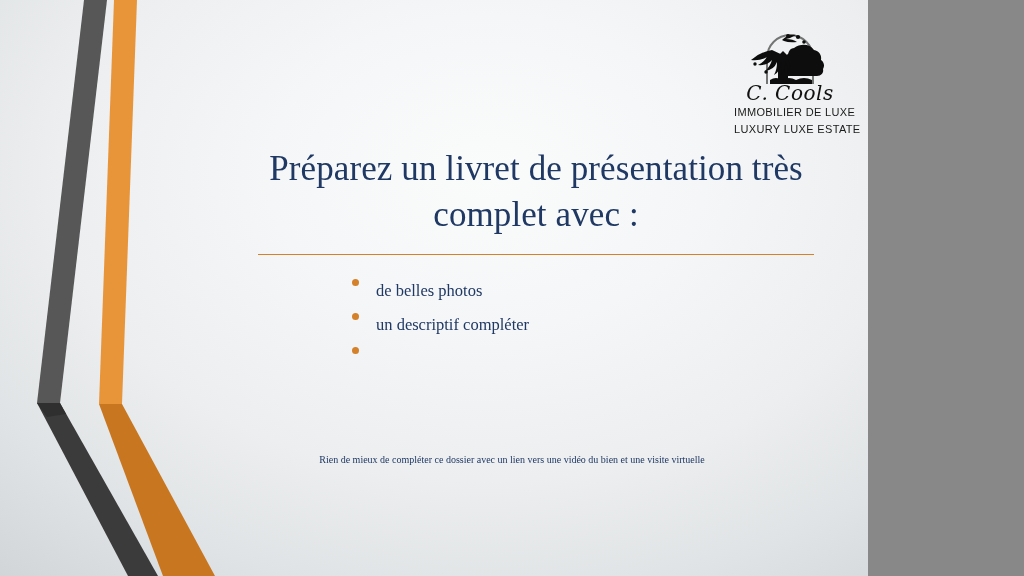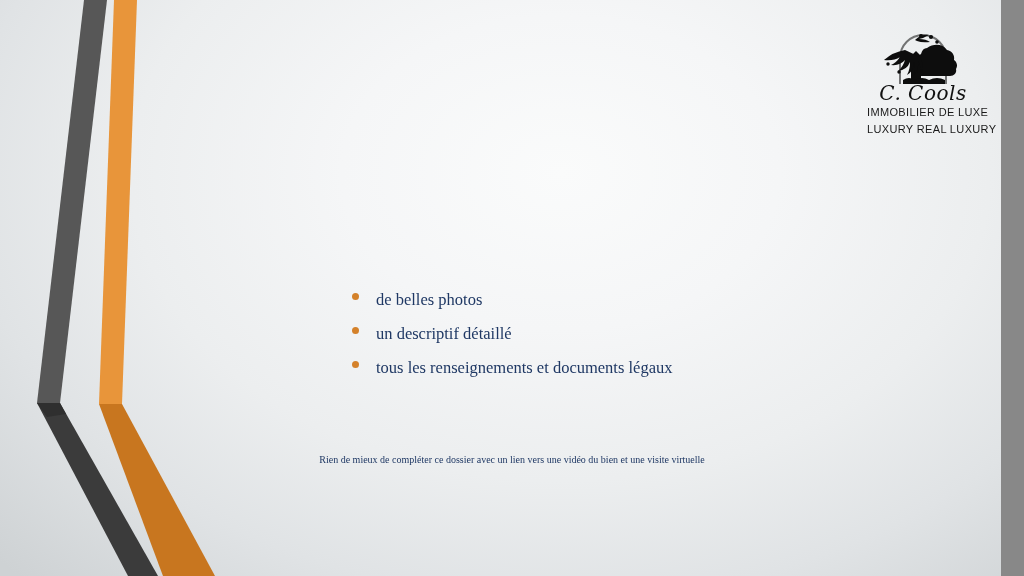--- a/index.html
+++ b/index.html
@@ -3,21 +3,21 @@
 <meta charset="utf-8">
 <title>Slide</title>
 <style>
   html, body {
     margin: 0;
     padding: 0;
     background: #888;
   }
   .slide {
     position: relative;
-    width: 1001px;
+    width: 868px;
     height: 576px;
     overflow: hidden;
     background-color: #eef0f1;
     background-image:
       radial-gradient(ellipse 780px 560px at 56% 30%,
         #fafbfb 0%,
         #f5f6f7 28%,
         #eceeef 55%,
         #e0e3e5 76%,
         #ced2d4 100%);
@@ -78,21 +78,21 @@
     position: absolute;
     left: 352px;
     top: 283px;
     margin: 0;
     padding: 0;
     list-style: none;
     z-index: 4;
   }
   .bullet-item {
     display: flex;
-    align-items: center;
+    align-items: flex-start;
     height: 34px;
   }
   .bullet-dot {
     flex: 0 0 auto;
     width: 7px;
     height: 7px;
     border-radius: 50%;
     background: #d4812a;
     position: relative;
     top: -4px;
@@ -191,34 +191,38 @@
         <circle cx="24" cy="44" r="1.7"></circle>
 
         <path d="M40 12 q6-6 14-5 q-5 3-10 4 q7 0 11 3 q-8 1-13-1 Z"></path>
         <circle cx="46" cy="8" r="2"></circle>
         <circle cx="56" cy="9" r="2.1"></circle>
         <circle cx="62" cy="14" r="1.8"></circle>
       </g>
     </svg>
     <span class="logo-script">C. Cools</span>
     <span class="logo-sub">IMMOBILIER DE LUXE</span>
-    <span class="logo-sub">LUXURY REAL LUXURY</span>
+    <span class="logo-sub">LUXURY LUXE ESTATE</span>
   </div>
 
+  <div class="title-block">
+    <h1 class="title">Préparez un livret de présentation très
+complet avec :</h1>
+    <div class="title-rule"></div>
+  </div>
 
   <ul class="bullets">
     <li class="bullet-item">
       <span class="bullet-dot"></span>
       <span class="bullet-text">de belles photos</span>
     </li>
     <li class="bullet-item">
       <span class="bullet-dot"></span>
-      <span class="bullet-text">un descriptif détaillé</span>
+      <span class="bullet-text">un descriptif compléter</span>
     </li>
     <li class="bullet-item">
       <span class="bullet-dot"></span>
-      <span class="bullet-text">tous les renseignements et documents légaux</span>
     </li>
   </ul>
 
   <div class="caption">Rien de mieux de compléter ce dossier avec un lien vers une vidéo du bien et une visite virtuelle</div>
 
 </div>
 
 </body></html>

